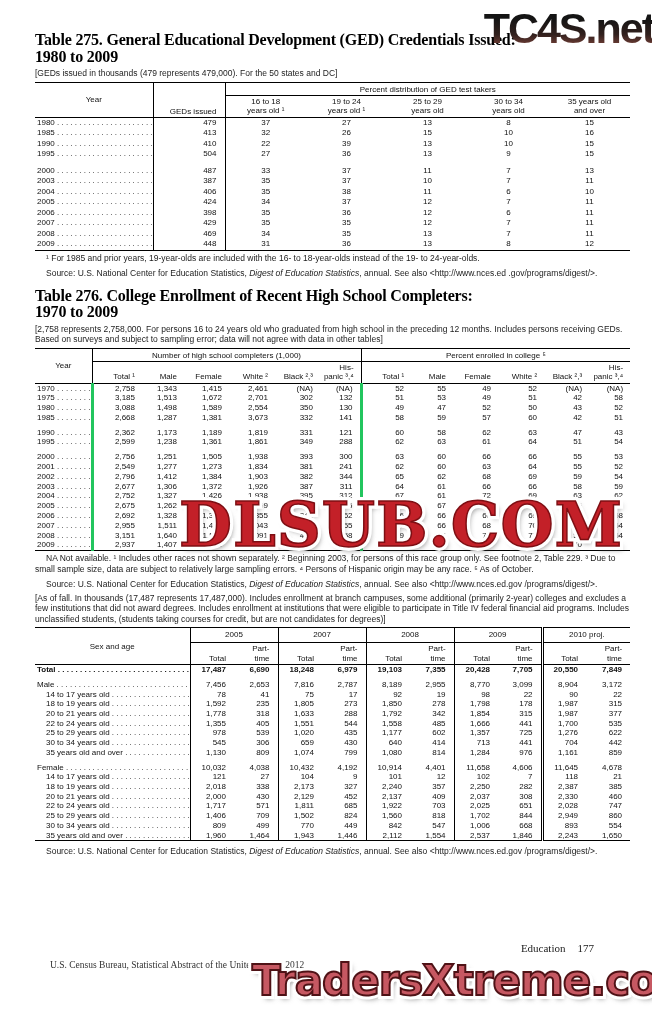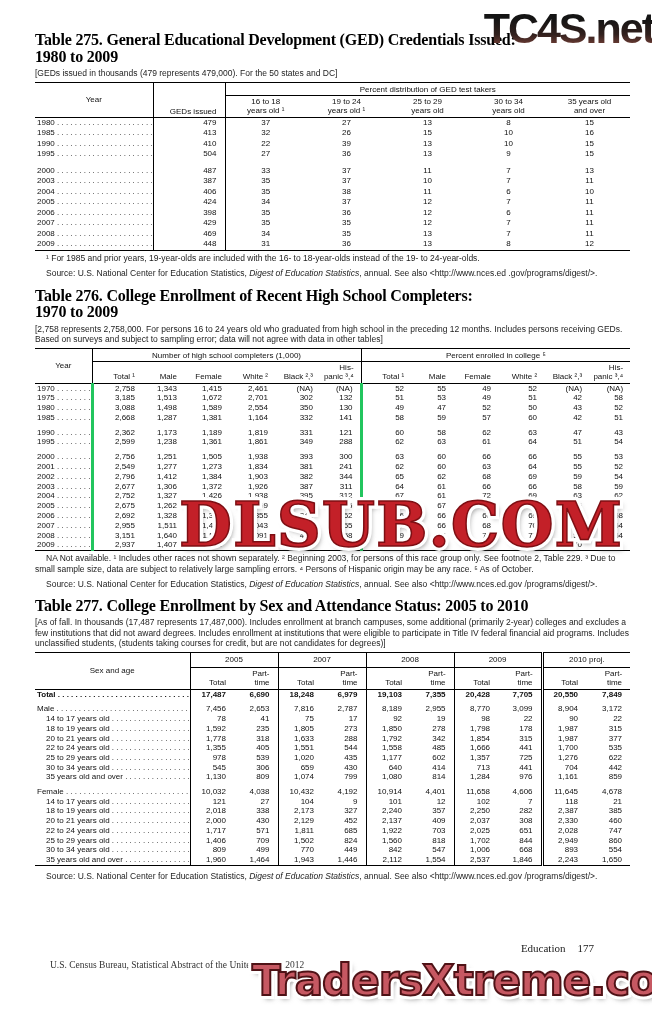--- a/index.html
+++ b/index.html
@@ -395,21 +395,21 @@
           <td class="num c8">52</td>
           <td class="num c9">50</td>
           <td class="num c10">43</td>
           <td class="num c11">52</td>
         </tr>
         <tr>
           <td class="lbl"><span>1985</span></td>
           <td class="num c0">2,668</td>
           <td class="num c1">1,287</td>
           <td class="num c2">1,381</td>
-          <td class="num c3">1,164</td>
+          <td class="num c3">3,673</td>
           <td class="num c4">332</td>
           <td class="num c5">141</td>
           <td class="num c6">58</td>
           <td class="num c7">59</td>
           <td class="num c8">57</td>
           <td class="num c9">60</td>
           <td class="num c10">42</td>
           <td class="num c11">51</td>
         </tr>
         <tr class="gap" style="height: 5px;">
@@ -621,21 +621,20 @@
           <td class="num c9">71</td>
           <td class="num c10">70</td>
           <td class="num c11">59</td>
         </tr>
       </tbody>
   </table>
 
   <p class="fn">NA Not available. ¹ Includes other races not shown separately. ² Beginning 2003, for persons of this race group only. See footnote 2, Table 229. ³ Due to small sample size, data are subject to relatively large sampling errors. ⁴ Persons of Hispanic origin may be any race. ⁵ As of October.</p>
   <p class="src"><span>Source: U.S. National Center for Education Statistics, </span><i>Digest of Education Statistics</i><span>, annual. See also &lt;http://www.nces.ed.gov /programs/digest/&gt;.</span></p>
 
-  <div class="tbl-title sect-gap-2">Table 277. College Enrollment by Sex and Attendance Status: 2005 to 2010</div>
   <div class="tbl-note">[As of fall. In thousands (17,487 represents 17,487,000). Includes enrollment at branch campuses, some additional (primarily 2-year) colleges and excludes a few institutions that did not award degrees. Includes enrollment at institutions that were eligible to participate in Title IV federal financial aid programs. Includes unclassified students, (students taking courses for credit, but are not candidates for degrees)]</div>
 
   <table id="t277">
     <colgroup>
         <col style="width:155px">
         <col style="width:44px">
         <col style="width:44px">
         <col style="width:44px">
         <col style="width:44px">
         <col style="width:44px">

